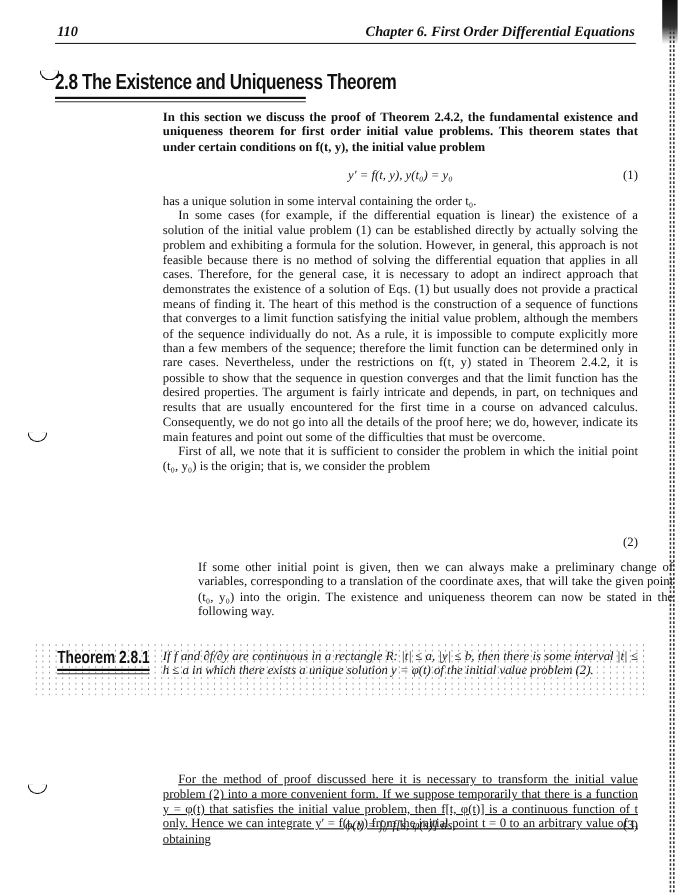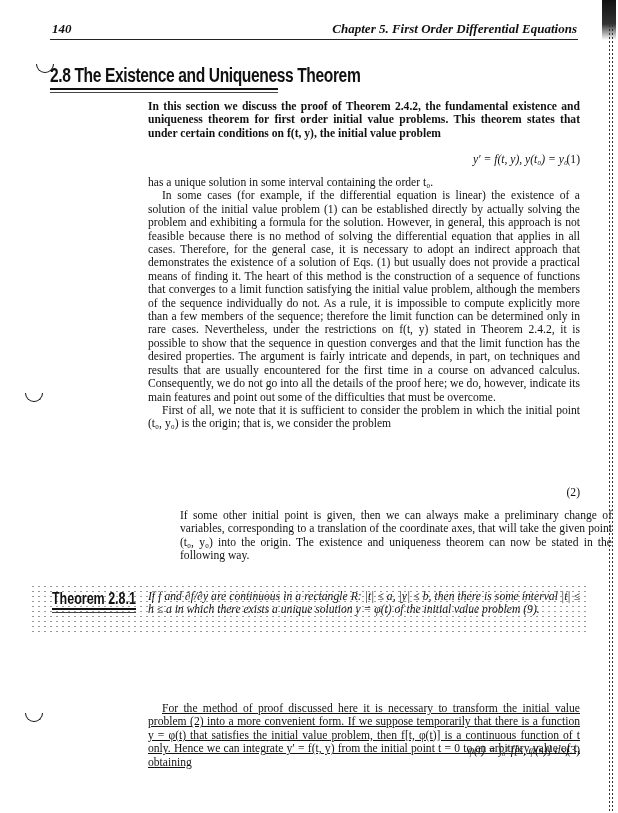--- a/index.html
+++ b/index.html
@@ -29,21 +29,21 @@
       border-radius: 0 0 10px 10px;
     }
     .body-text {
       left: 148px; width: 432px; font-size: 11.6px; line-height: 13.4px; text-align: justify;
     }
     .body-text p { margin: 0; }
     .indent { text-indent: 14px; }
     .equation {
       left: 148px; width: 432px; font-size: 11.6px; height: 16px; font-style: italic;
     }
-    .equation .eq-body { position: absolute; left: 0; right: 12px; text-align: right; }
+    .equation .eq-body { position: absolute; left: 0; right: 0; text-align: center; }
     .equation .eq-num { position: absolute; right: 0; font-style: normal; }
     .theorem-box {
       left: 30px; top: 584px; width: 560px; height: 48px;
       background-image: radial-gradient(#999 0.6px, transparent 0.8px);
       background-size: 6px 5px;
     }
     .theorem-label {
       left: 52px; top: 590px; font-family: "Liberation Sans Narrow", "Liberation Sans", sans-serif;
       font-size: 16px; font-weight: bold; transform: scaleX(0.78); transform-origin: left top;
       white-space: nowrap;
@@ -60,22 +60,22 @@
       background-size: 3px 4px;
     }
     .edge-corner {
       right: 2px; top: 0; width: 14px; height: 40px;
       background: linear-gradient(to bottom, #111 0%, #333 60%, transparent 100%);
     }
   </style>
 </head>
 <body>
 
-<div class="abs header-page">140</div>
-<div class="abs header-chapter">Chapter 5. First Order Differential Equations</div>
+<div class="abs header-page">110</div>
+<div class="abs header-chapter">Chapter 6. First Order Differential Equations</div>
 <div class="abs header-rule"></div>
 
 <div class="abs margin-mark" style="left:36px;top:64px;"></div>
 <div class="abs section-title">2.8 The Existence and Uniqueness Theorem</div>
 <div class="abs section-rule1"></div>
 <div class="abs section-rule2"></div>
 
 <div class="abs body-text" style="top:100px;font-weight:bold;">
   <p>In this section we discuss the proof of Theorem 2.4.2, the fundamental existence and uniqueness theorem for first order initial value problems. This theorem states that under certain conditions on f(t, y), the initial value problem</p>
 </div>
@@ -98,21 +98,21 @@
 </div>
 
 <div class="abs body-text" style="top:509px;margin-left:32px;">
   <p>If some other initial point is given, then we can always make a preliminary change of variables, corresponding to a translation of the coordinate axes, that will take the given point (t₀, y₀) into the origin. The existence and uniqueness theorem can now be stated in the following way.</p>
 </div>
 
 <div class="abs theorem-box"></div>
 <div class="abs theorem-label">Theorem 2.8.1</div>
 <div class="abs theorem-rule1"></div>
 <div class="abs theorem-rule2"></div>
-<div class="abs theorem-text">If f and ∂f/∂y are continuous in a rectangle R: |t| ≤ a, |y| ≤ b, then there is some interval |t| ≤ h ≤ a in which there exists a unique solution y = φ(t) of the initial value problem (9).</div>
+<div class="abs theorem-text">If f and ∂f/∂y are continuous in a rectangle R: |t| ≤ a, |y| ≤ b, then there is some interval |t| ≤ h ≤ a in which there exists a unique solution y = φ(t) of the initial value problem (2).</div>
 
 <div class="abs body-text" style="top:702px;text-decoration:underline;">
   <p class="indent">For the method of proof discussed here it is necessary to transform the initial value problem (2) into a more convenient form. If we suppose temporarily that there is a function y = φ(t) that satisfies the initial value problem, then f[t, φ(t)] is a continuous function of t only. Hence we can integrate y′ = f(t, y) from the initial point t = 0 to an arbitrary value of t, obtaining</p>
 </div>
 
 <div class="abs margin-mark" style="left:25px;top:713px;"></div>
 
 <div class="abs equation" style="top:744px;height:24px;">
   <span class="eq-body">φ(t) = ∫₀ᵗ f[s, φ(s)] ds,</span>
   <span class="eq-num">(3)</span>

